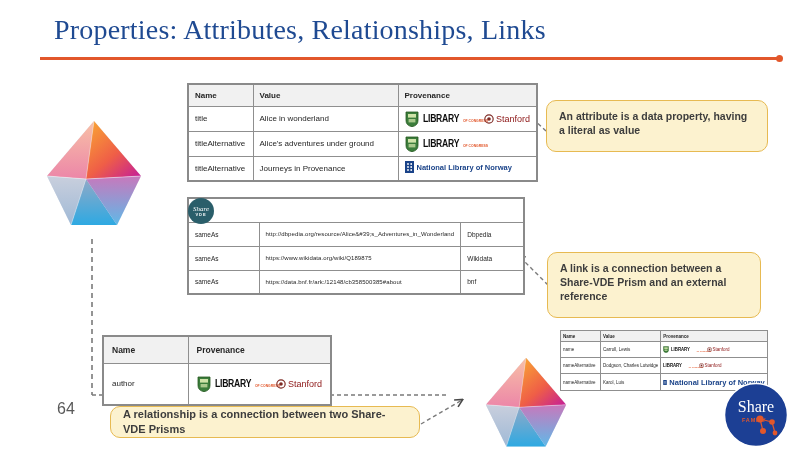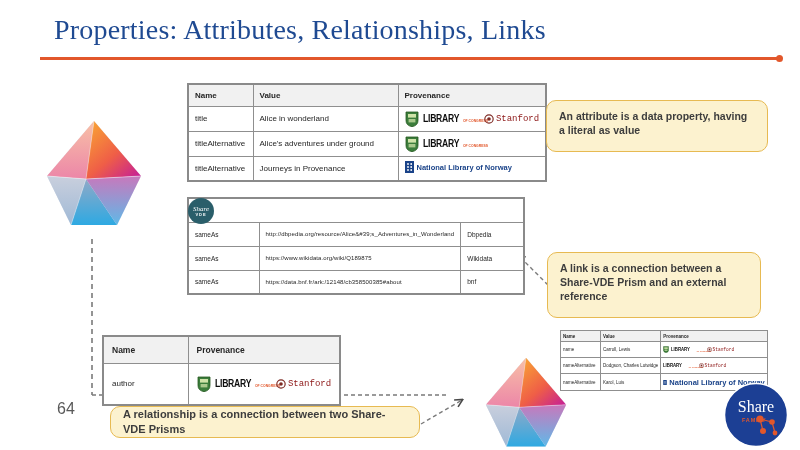--- a/index.html
+++ b/index.html
@@ -31,21 +31,21 @@
 
   .prov{display:flex;align-items:center;gap:4px}
 
   
   .loc{display:inline-flex;align-items:flex-end;gap:8px}
   .loc-main{font-weight:900;font-size:11px;line-height:1;color:#0d0d0d;
        transform:scaleX(.78);transform-origin:left bottom;letter-spacing:-.3px}
   .loc-sub{font-size:3.4px;line-height:1.15;color:#E2572B;font-weight:bold;width:17px;
        margin-left:-14px;margin-bottom:0;text-transform:uppercase}
   .stanford{display:inline-flex;align-items:center;gap:2px;color:#8C1515;
-       font-family:Liberation Mono, monospace;font-size:9px}
+       font-family:Liberation Sans, sans-serif;font-size:9px}
   .norway{display:inline-flex;align-items:center;gap:3px;color:#1A4389;font-size:7.5px;font-weight:bold}
   .vde-circle{position:absolute;left:1px;top:1px;width:26px;height:26px;border-radius:50%;
        background:#2A5E6A;color:#fff;display:flex;flex-direction:column;align-items:center;
        justify-content:center;line-height:1}
   .vde-l1{font-size:7px;font-family:"Liberation Serif",serif;font-style:italic}
   .vde-l2{font-size:4px;font-weight:bold;letter-spacing:1px}
 
   
   .xs .loc-main{font-size:5.5px;letter-spacing:0}
   .xs .loc-sub{font-size:2px;width:8px;margin-left:-7px}

